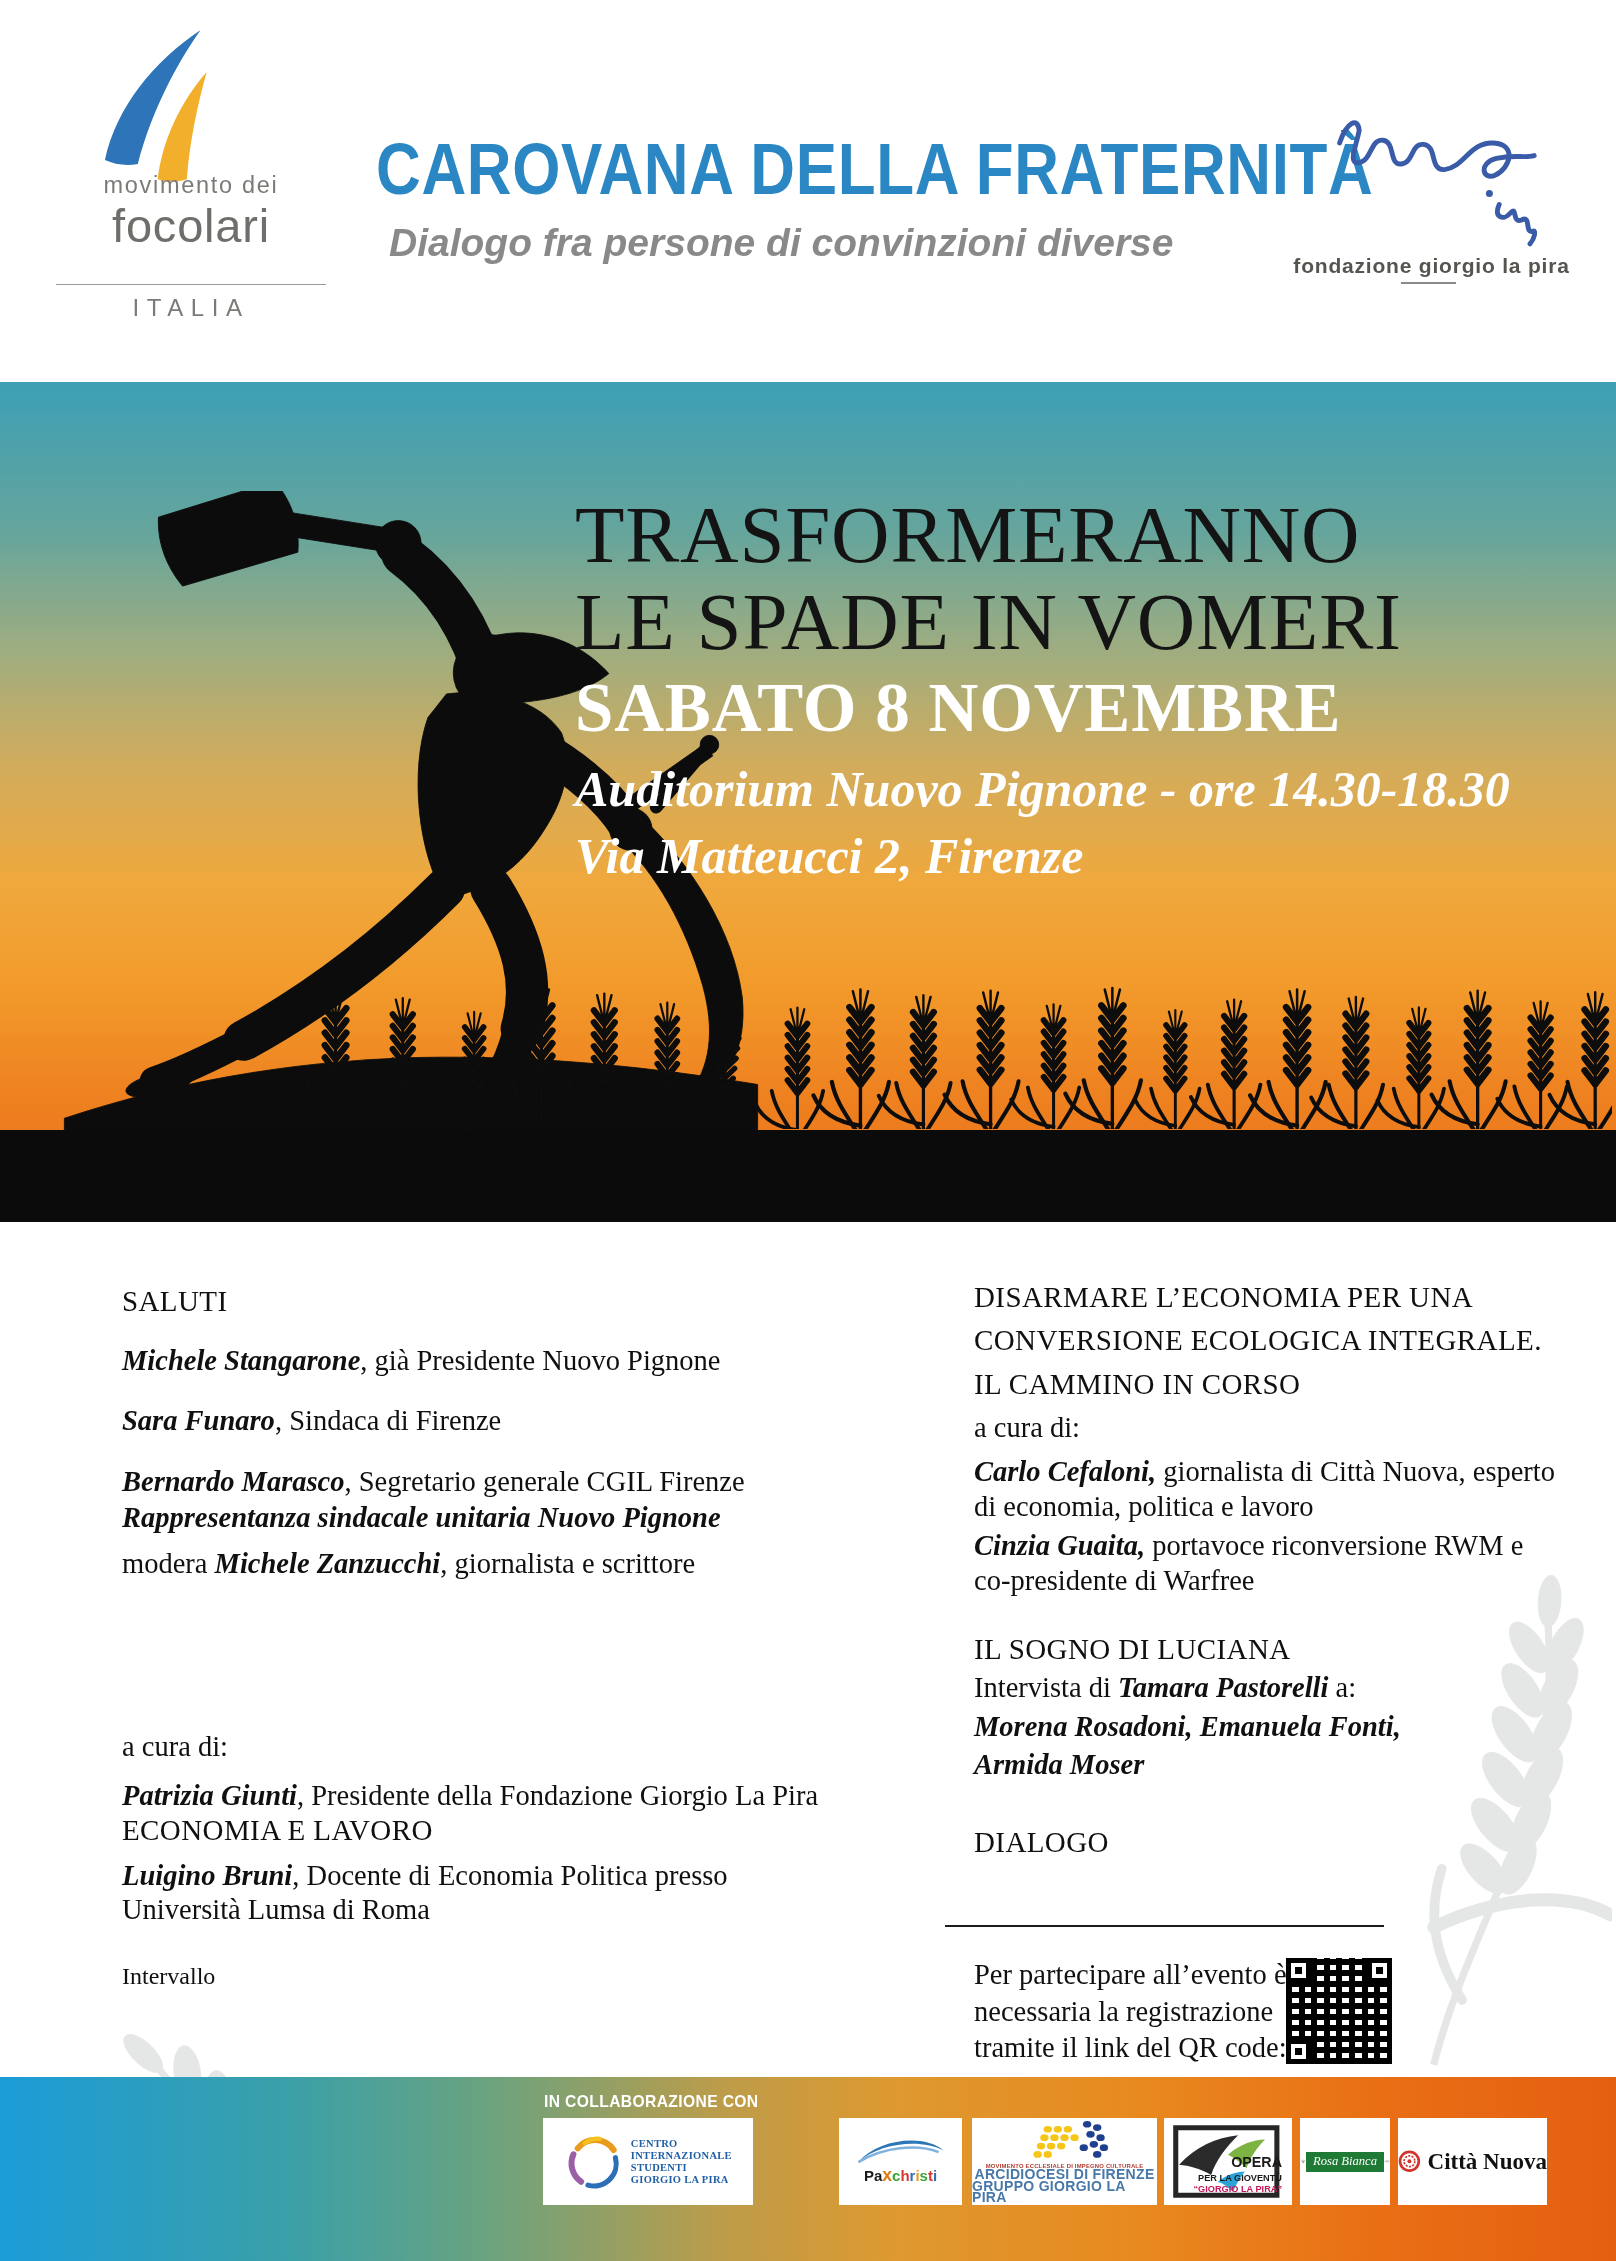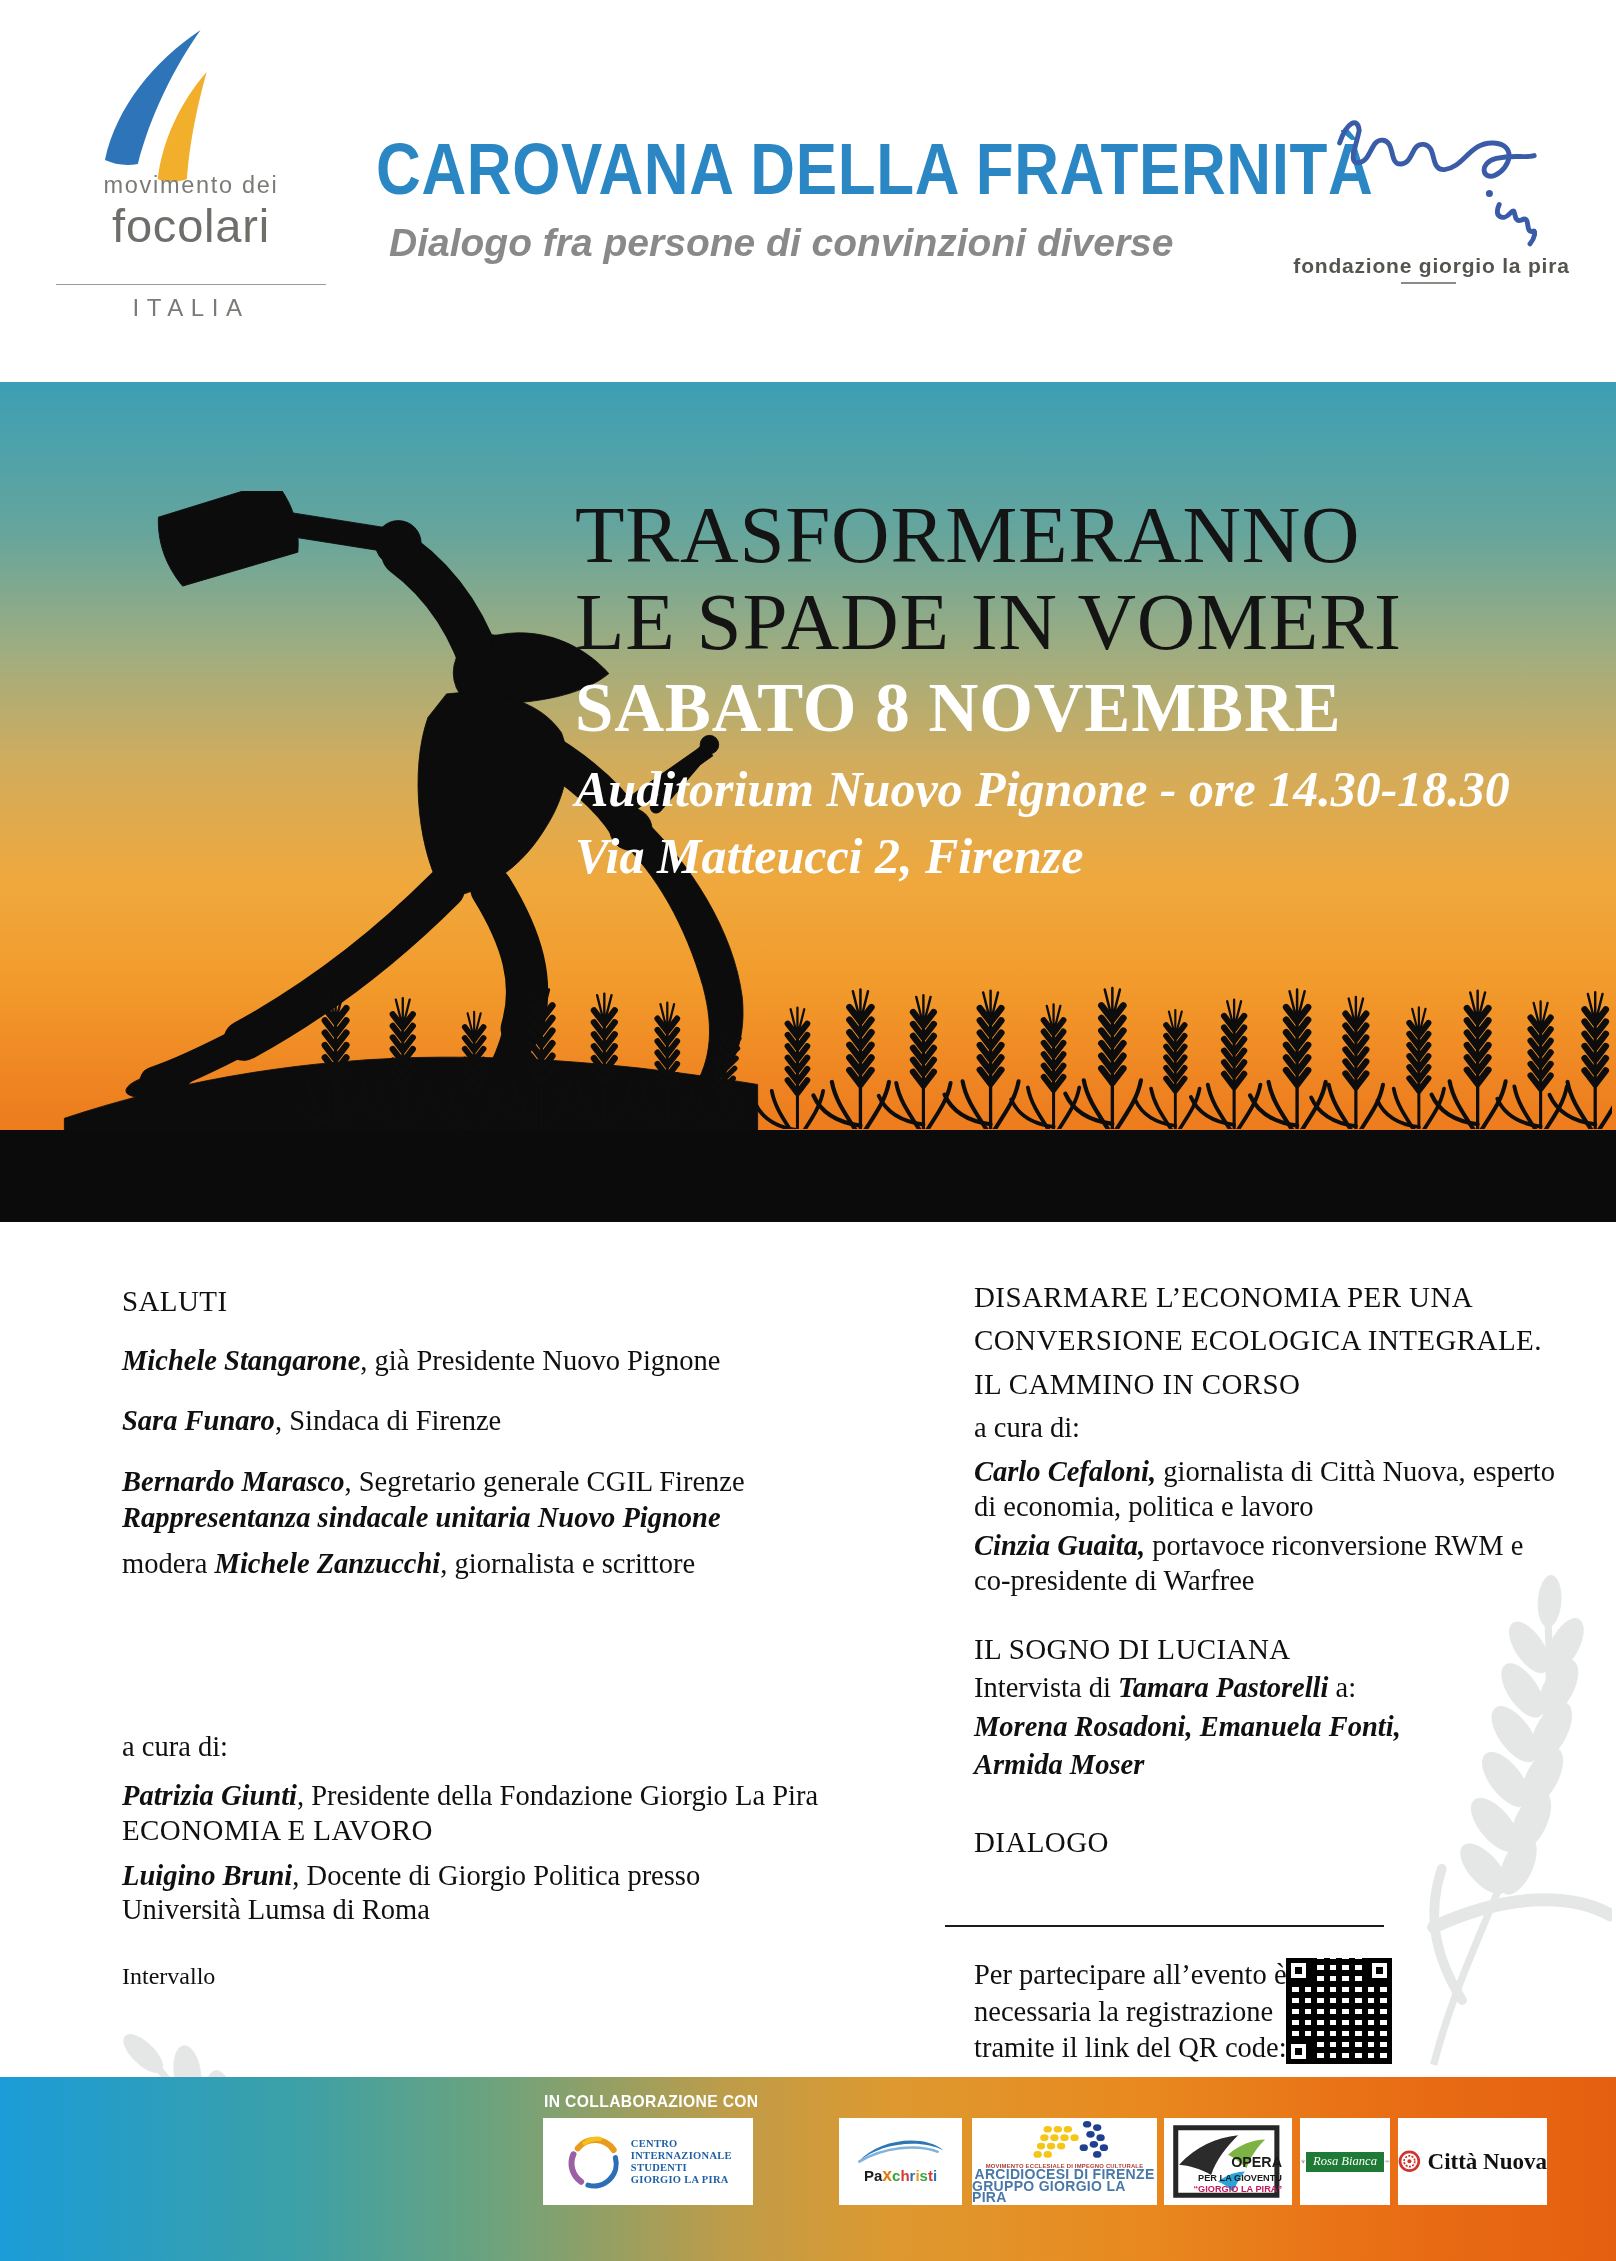--- a/index.html
+++ b/index.html
@@ -220,21 +220,21 @@
   <div class="abs pl" style="left:122px;top:1342px"><span class="nm">Michele Stangarone</span><span>, già Presidente Nuovo Pignone</span></div>
   <div class="abs pl" style="left:122px;top:1402px"><span class="nm">Sara Funaro</span><span>, Sindaca di Firenze</span></div>
   <div class="abs pl" style="left:122px;top:1463px"><span class="nm">Bernardo Marasco</span><span>, Segretario generale CGIL Firenze</span></div>
   <div class="abs pl" style="left:122px;top:1499px"><span class="nm">Rappresentanza sindacale unitaria Nuovo Pignone</span></div>
   <div class="abs pl" style="left:122px;top:1545px"><span>modera </span><span class="nm">Michele Zanzucchi</span><span>, giornalista e scrittore</span></div>
 
   <div class="abs pl" style="left:122px;top:1728px">a cura di:</div>
   <div class="abs pl" style="left:122px;top:1777px"><span class="nm">Patrizia Giunti</span><span>, Presidente della Fondazione Giorgio La Pira</span></div>
 
   <div class="abs pl ph" style="left:122px;top:1812px">ECONOMIA E LAVORO</div>
-  <div class="abs pl" style="left:122px;top:1857px"><span class="nm">Luigino Bruni</span><span>, Docente di Giorgio Politica presso</span></div>
+  <div class="abs pl" style="left:122px;top:1857px"><span class="nm">Luigino Bruni</span><span>, Docente di Economia Politica presso</span></div>
   <div class="abs pl" style="left:122px;top:1891px">Università Lumsa di Roma</div>
 
   <div class="abs pl intervallo" style="left:122px;top:1958px">Intervallo</div>
 
   <div class="abs pl ph" style="left:974px;top:1279px">DISARMARE L’ECONOMIA PER UNA</div>
   <div class="abs pl ph" style="left:974px;top:1322px">CONVERSIONE ECOLOGICA INTEGRALE.</div>
   <div class="abs pl ph" style="left:974px;top:1366px">IL CAMMINO IN CORSO</div>
   <div class="abs pl" style="left:974px;top:1409px">a cura di:</div>
   <div class="abs pl" style="left:974px;top:1453px"><span class="nm">Carlo Cefaloni,</span><span> giornalista di Città Nuova, esperto</span></div>
   <div class="abs pl" style="left:974px;top:1488px">di economia, politica e lavoro</div>

